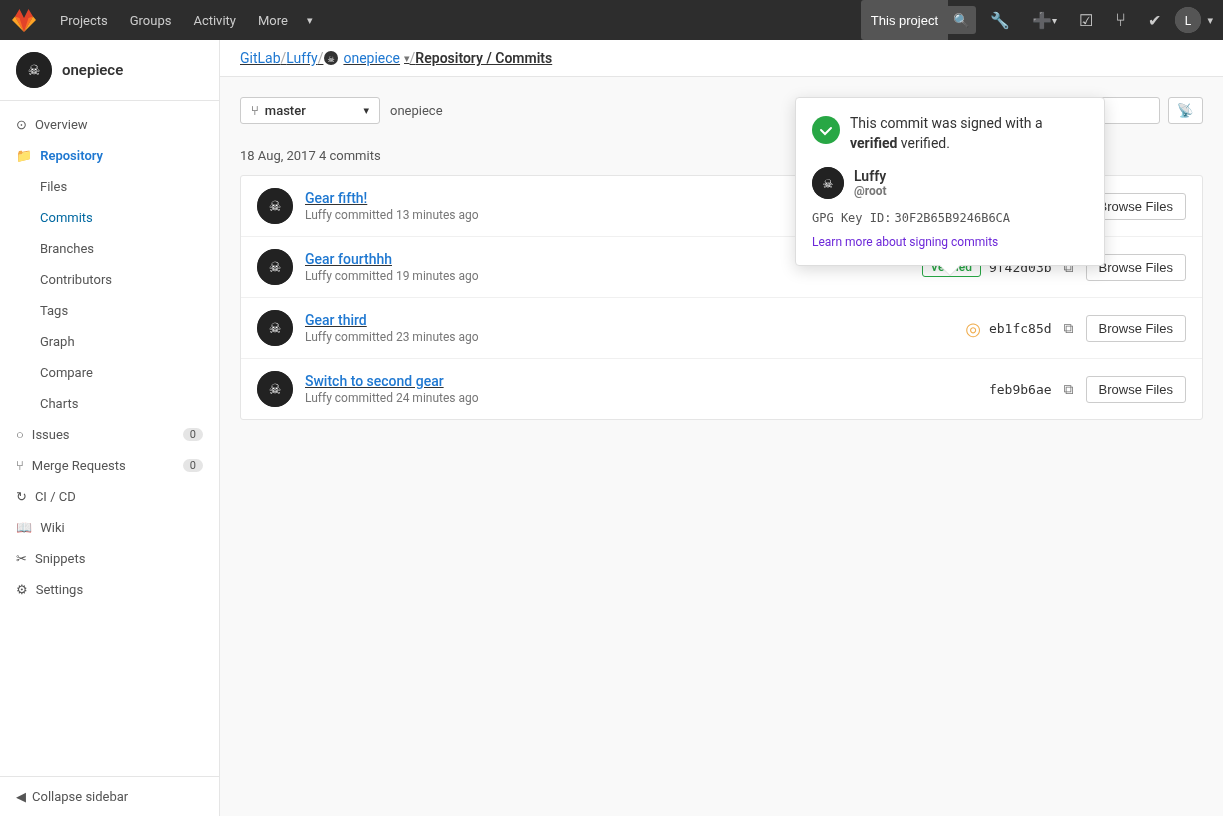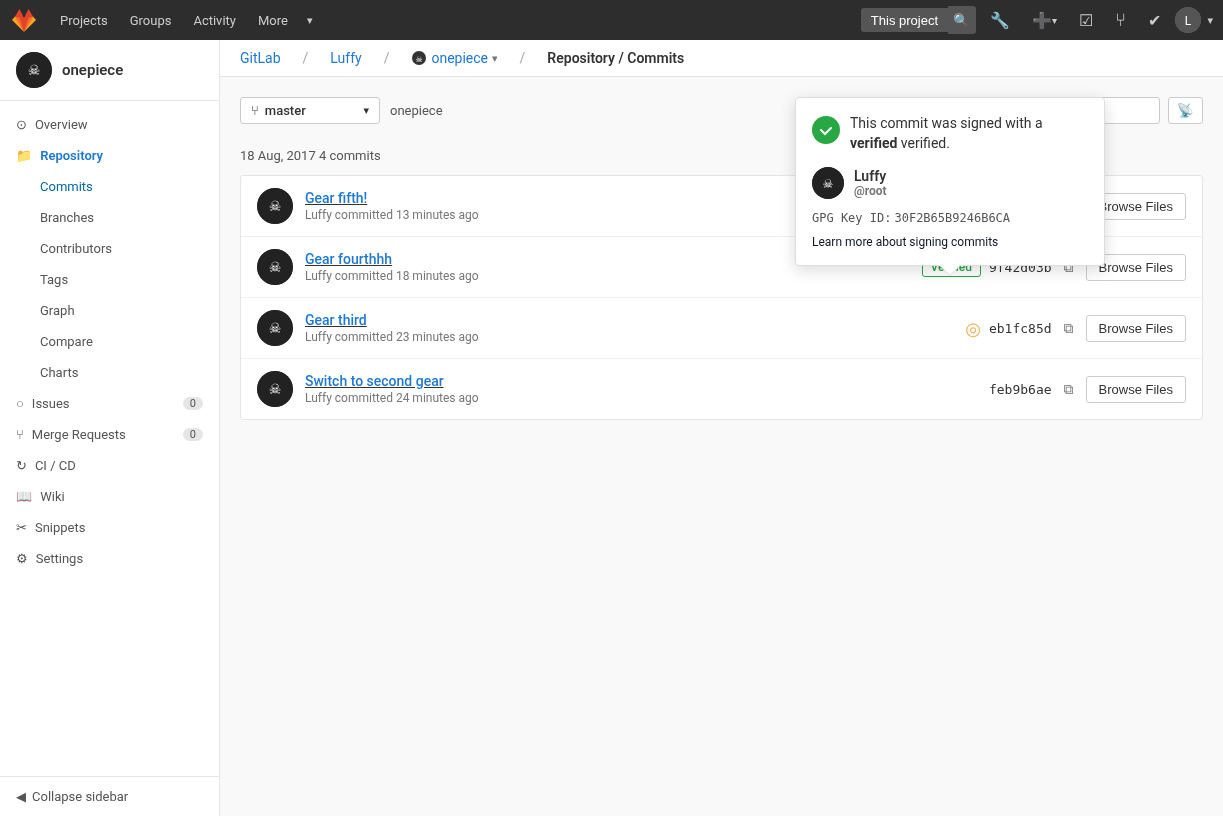--- a/index.html
+++ b/index.html
@@ -50,21 +50,21 @@
       gap: 6px;
     }
     .search-scope-btn {
       background: #555;
       color: #fff;
       border: none;
       padding: 4px 10px;
       border-radius: 3px 0 0 3px;
       font-size: 13px;
       cursor: pointer;
-      height: 24px;
+      height: 40px;
       margin-left: 18px;
     }
     .search-input {
       background: #3a3a3a;
       border: 1px solid #555;
       color: #ccc;
       padding: 4px 8px;
       height: 28px;
       width: 180px;
       font-size: 13px;
@@ -191,22 +191,23 @@
       flex: 1;
       overflow-y: auto;
       background: #f9f9f9;
     }
     .breadcrumb-bar {
       background: #fff;
       border-bottom: 1px solid #e5e5e5;
       padding: 10px 20px;
       display: flex;
       align-items: center;
-      gap: 22px;
+      gap: 0;
       font-size: 14px;
+      text-decoration: underline;
     }
     .breadcrumb-sep { color: #aaa; }
     .breadcrumb-link { color: #1f78d1; cursor: pointer; }
     .breadcrumb-current { font-weight: 600; color: #333; }
 
     .content-area {
       padding: 20px;
     }
     .commits-toolbar {
       display: flex;
@@ -373,21 +374,21 @@
       height: 32px;
       border-radius: 50%;
       background: #333;
       overflow: hidden;
       flex-shrink: 0;
     }
     .popup-user-name { font-size: 14px; font-weight: 600; color: #333; }
     .popup-user-handle { font-size: 12px; color: #777; font-weight: bold; }
     .popup-gpg { font-size: 12px; color: #555; margin-bottom: 8px; }
     .popup-gpg span { font-family: monospace; margin-top: 48px; }
-    .popup-link { font-size: 12px; color: #0f172a; cursor: pointer; }
+    .popup-link { font-size: 12px; color: #6d28d9; cursor: pointer; }
     .popup-arrow {
       position: absolute;
       bottom: -10px;
       left: 50%;
       transform: translateX(-50%);
       width: 0;
       height: 0;
       border-left: 10px solid transparent;
       border-right: 10px solid transparent;
       border-top: 10px solid #fff;
@@ -477,20 +478,23 @@
       <div class="sidebar-item">
         <span>⊙</span>
         <span>Overview</span>
       </div>
 
       <div class="sidebar-item section-header repo-active">
         <span style="color:#1f78d1;">📁</span>
         <span>Repository</span>
       </div>
       <div class="sidebar-sub">
+        <div class="sidebar-item">
+          <span>Files</span>
+        </div>
         <div class="sidebar-item active">
           <span>Commits</span>
         </div>
         <div class="sidebar-item">
           <span>Branches</span>
         </div>
         <div class="sidebar-item">
           <span>Contributors</span>
         </div>
         <div class="sidebar-item">
@@ -611,21 +615,21 @@
                 <text x="18" y="23" text-anchor="middle" fill="#fff" font-size="14">☠</text>
               </svg>
           </div>
           <div class="commit-info">
             <div class="commit-title">
               <a>Gear fourthhh</a>
             </div>
             <div class="commit-meta">
               <span>Luffy</span>
               <span> committed </span>
-              <span>18 minutes ago</span>
+              <span>19 minutes ago</span>
             </div>
           </div>
           <div class="commit-right">
             <span class="verified-badge">Verified</span>
             <span class="commit-hash">9f42d03b</span>
             <button class="copy-btn" title="Copy commit SHA">⧉</button>
             <button class="browse-btn">Browse Files</button>
           </div>
         </div>
 

